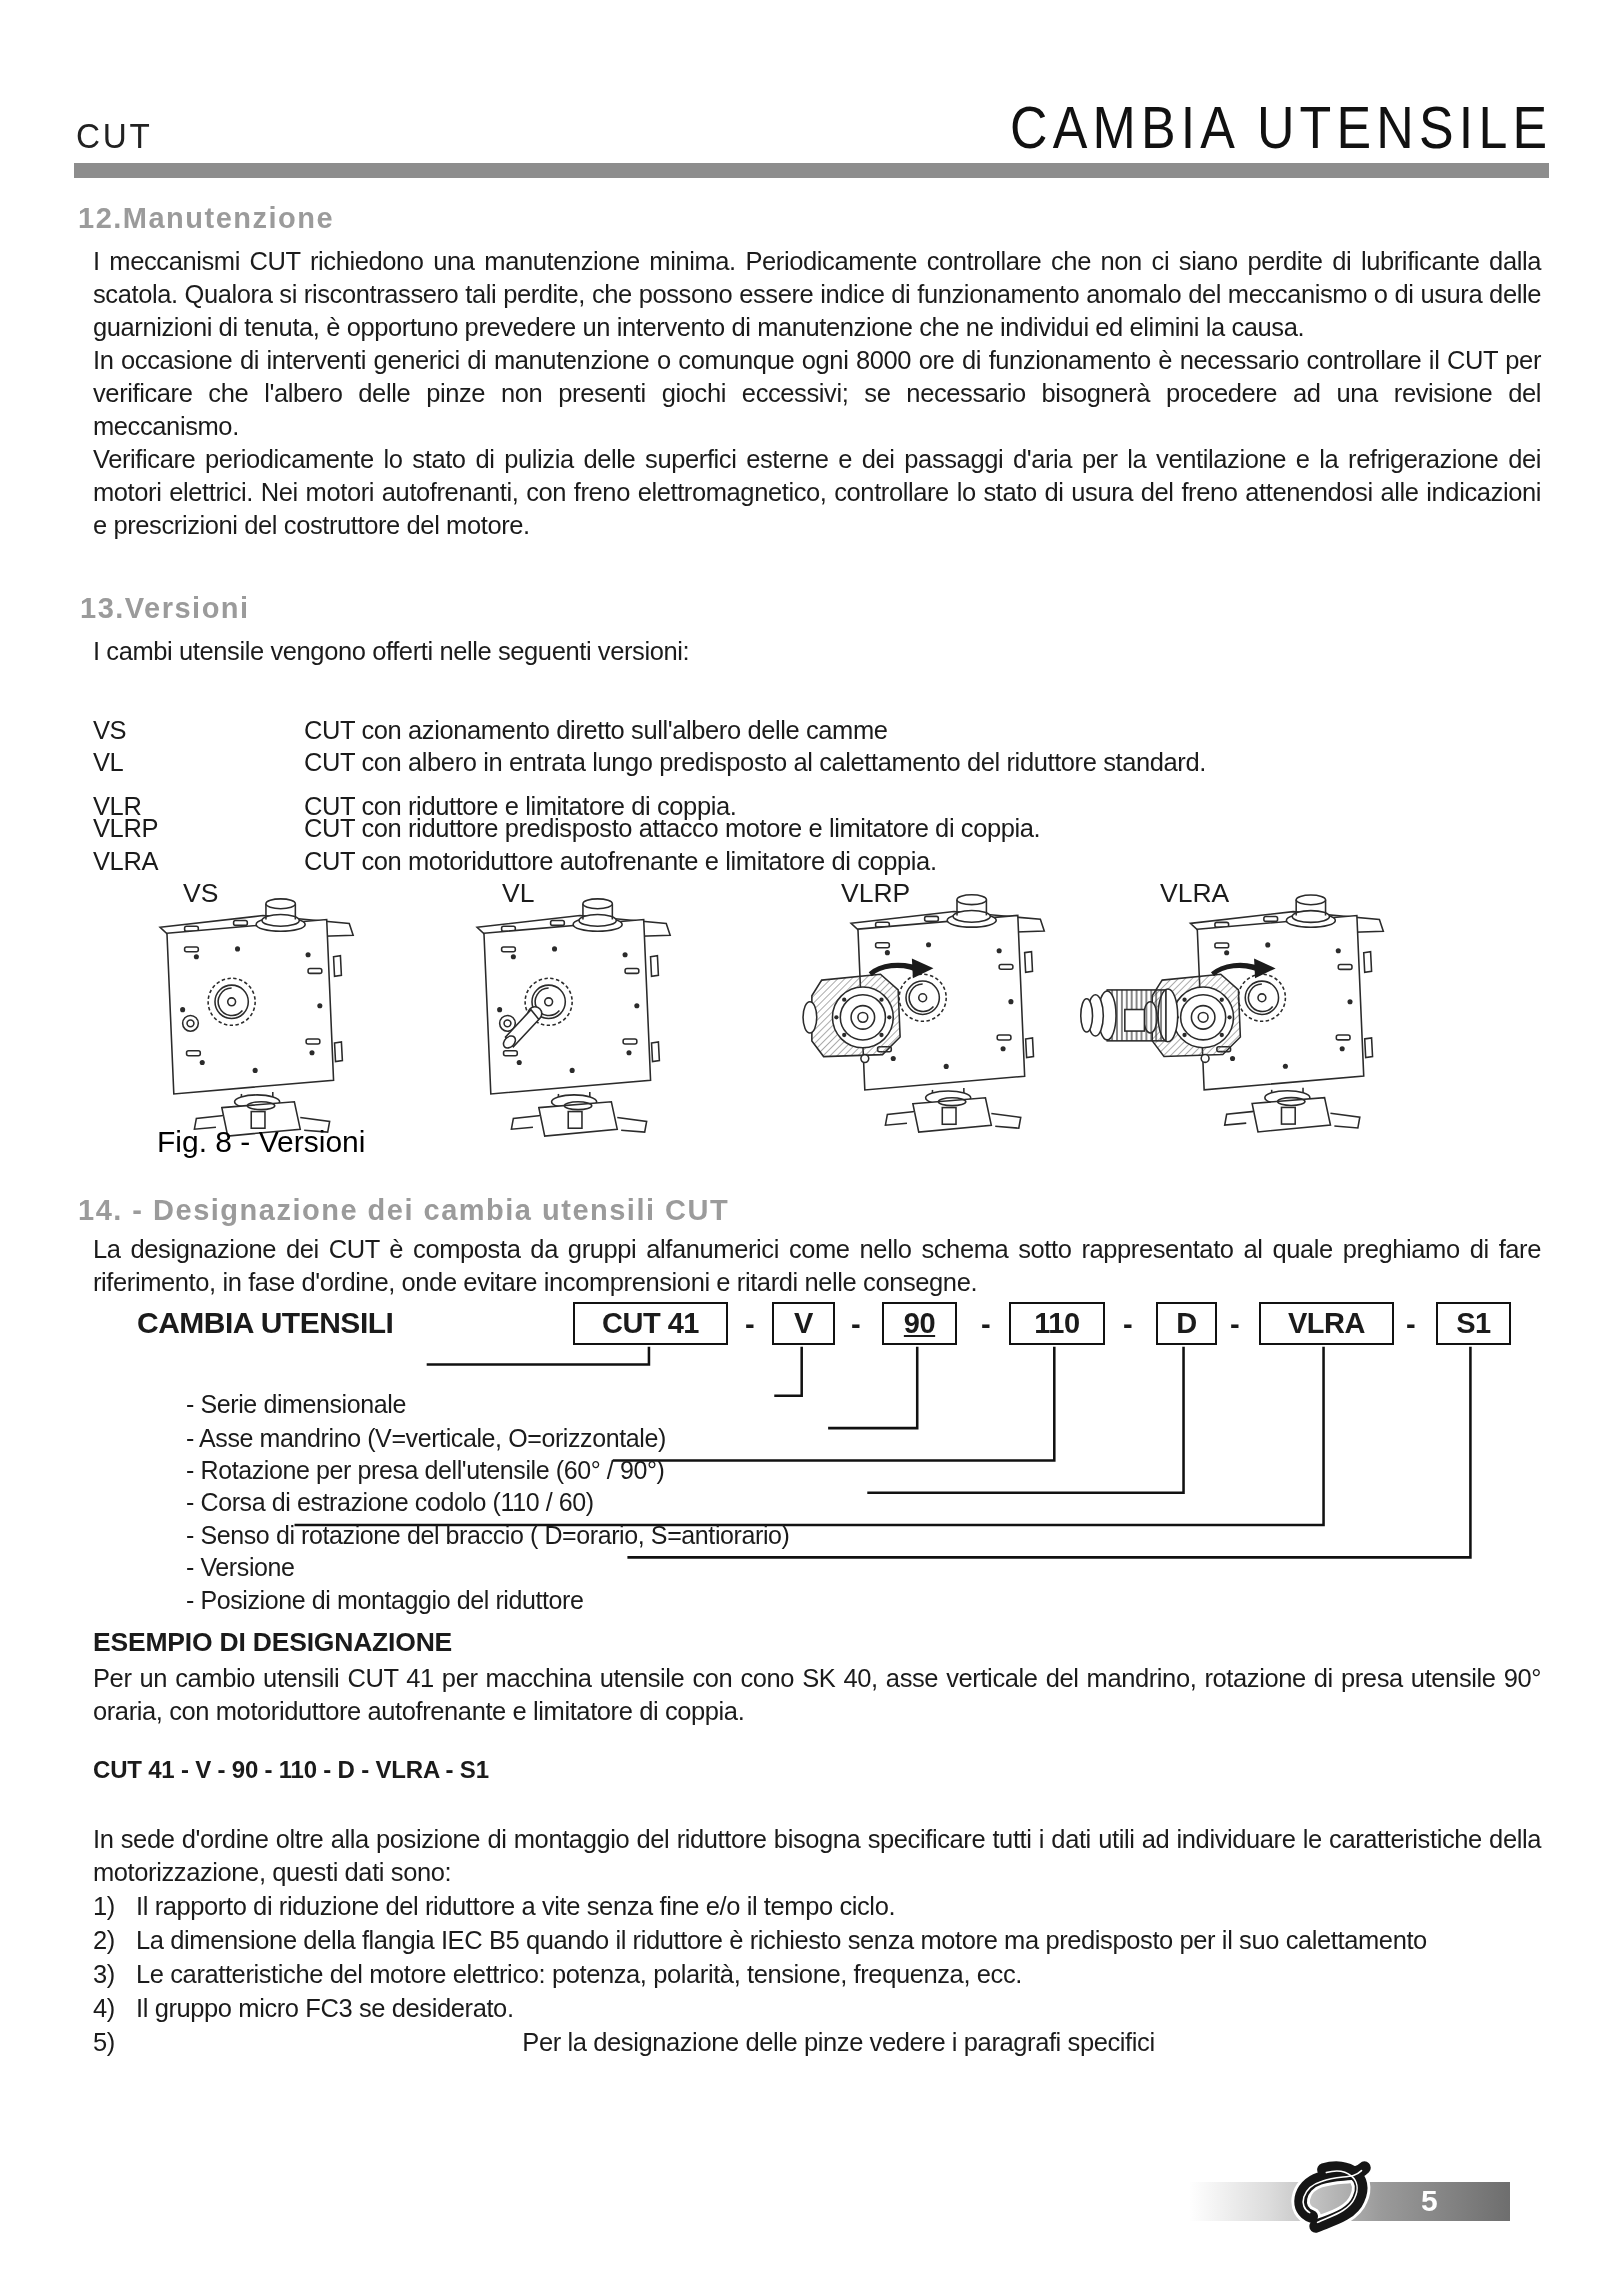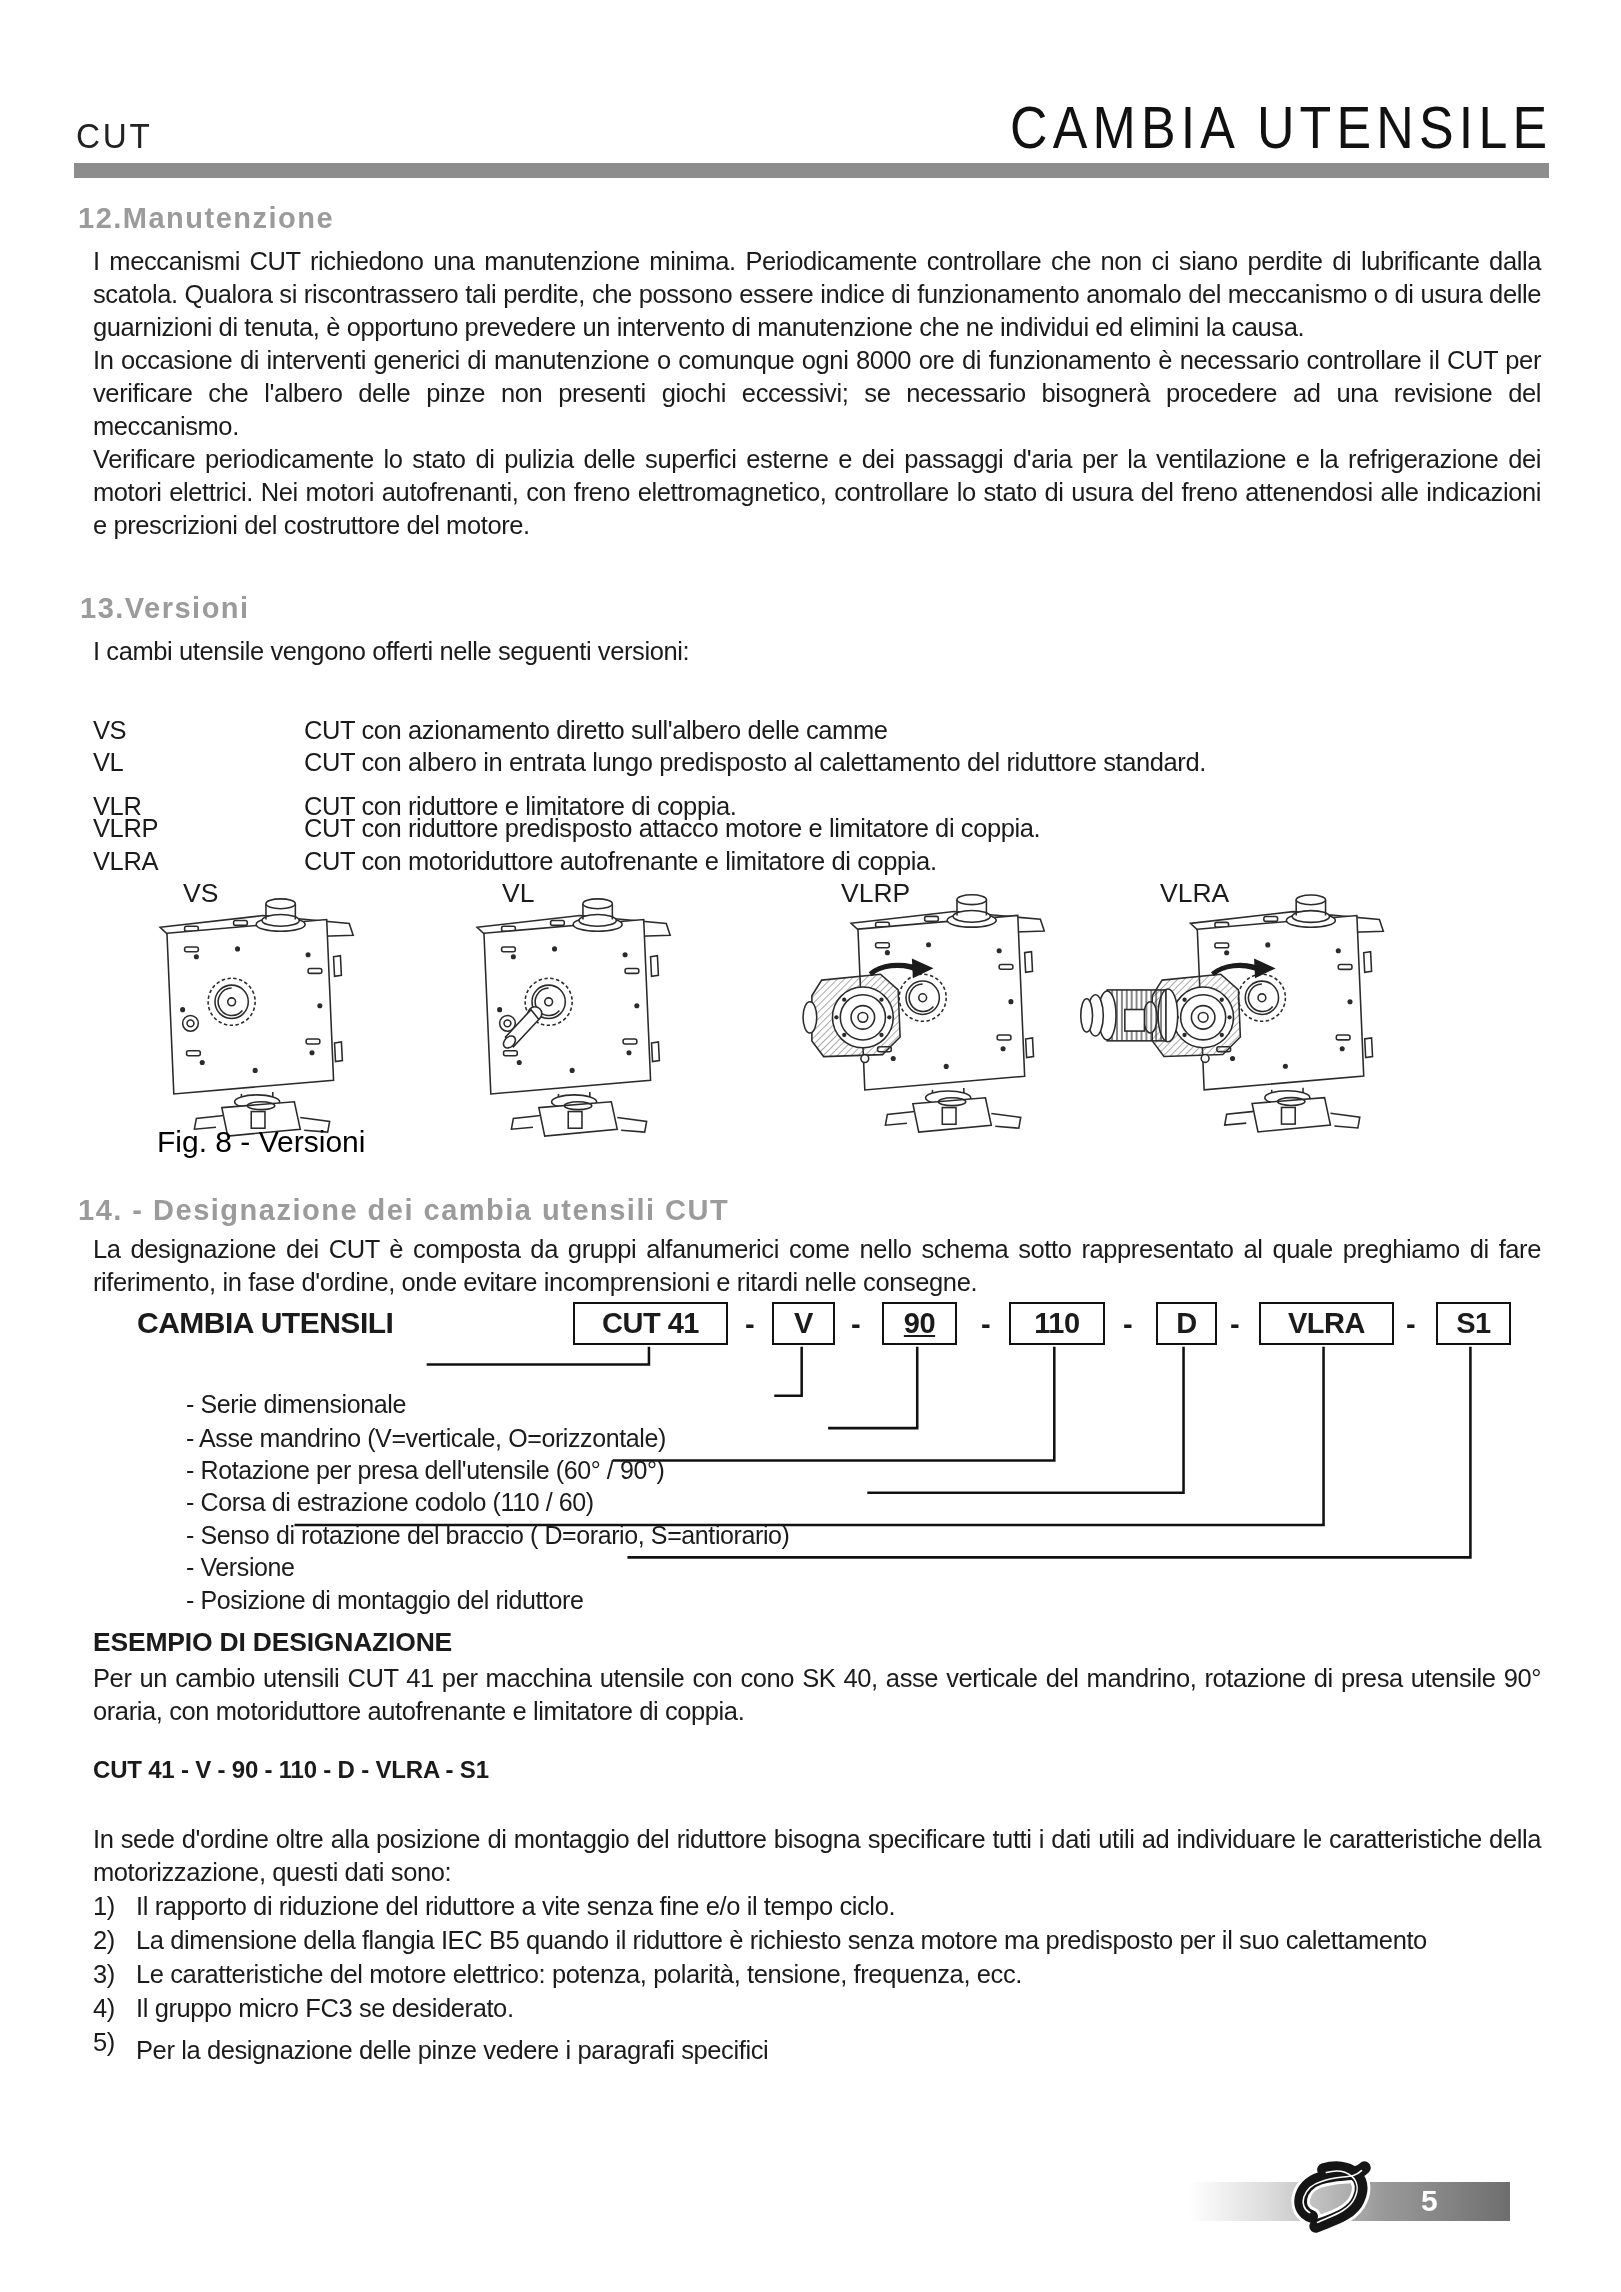--- a/index.html
+++ b/index.html
@@ -291,21 +291,21 @@
     <div class="order-item">
       <span class="num">3)</span>
       <span class="txt">Le caratteristiche del motore elettrico: potenza, polarità, tensione, frequenza, ecc.</span>
     </div>
     <div class="order-item">
       <span class="num">4)</span>
       <span class="txt" style="text-align:left;">Il gruppo micro FC3 se desiderato.</span>
     </div>
     <div class="order-item">
       <span class="num">5)</span>
-      <span class="txt" style="text-align:left;margin-top:8px;">Per la designazione delle pinze vedere i paragrafi specifici</span>
+      <span class="txt" style="text-align:center;">Per la designazione delle pinze vedere i paragrafi specifici</span>
     </div>
   </div>
 
   <div class="abs footer-bar"></div>
   <div class="abs footer-logo">
     <svg width="114" height="84" viewBox="0 0 116 86">
       <g fill="none" stroke="#ffffff" stroke-width="19" stroke-linecap="round">
         <path d="M28,62 C10,56 14,30 36,23 C58,16 72,22 82,12"></path>
         <path d="M40,14 C66,6 86,22 76,44 C69,61 46,66 32,72"></path>
       </g>

